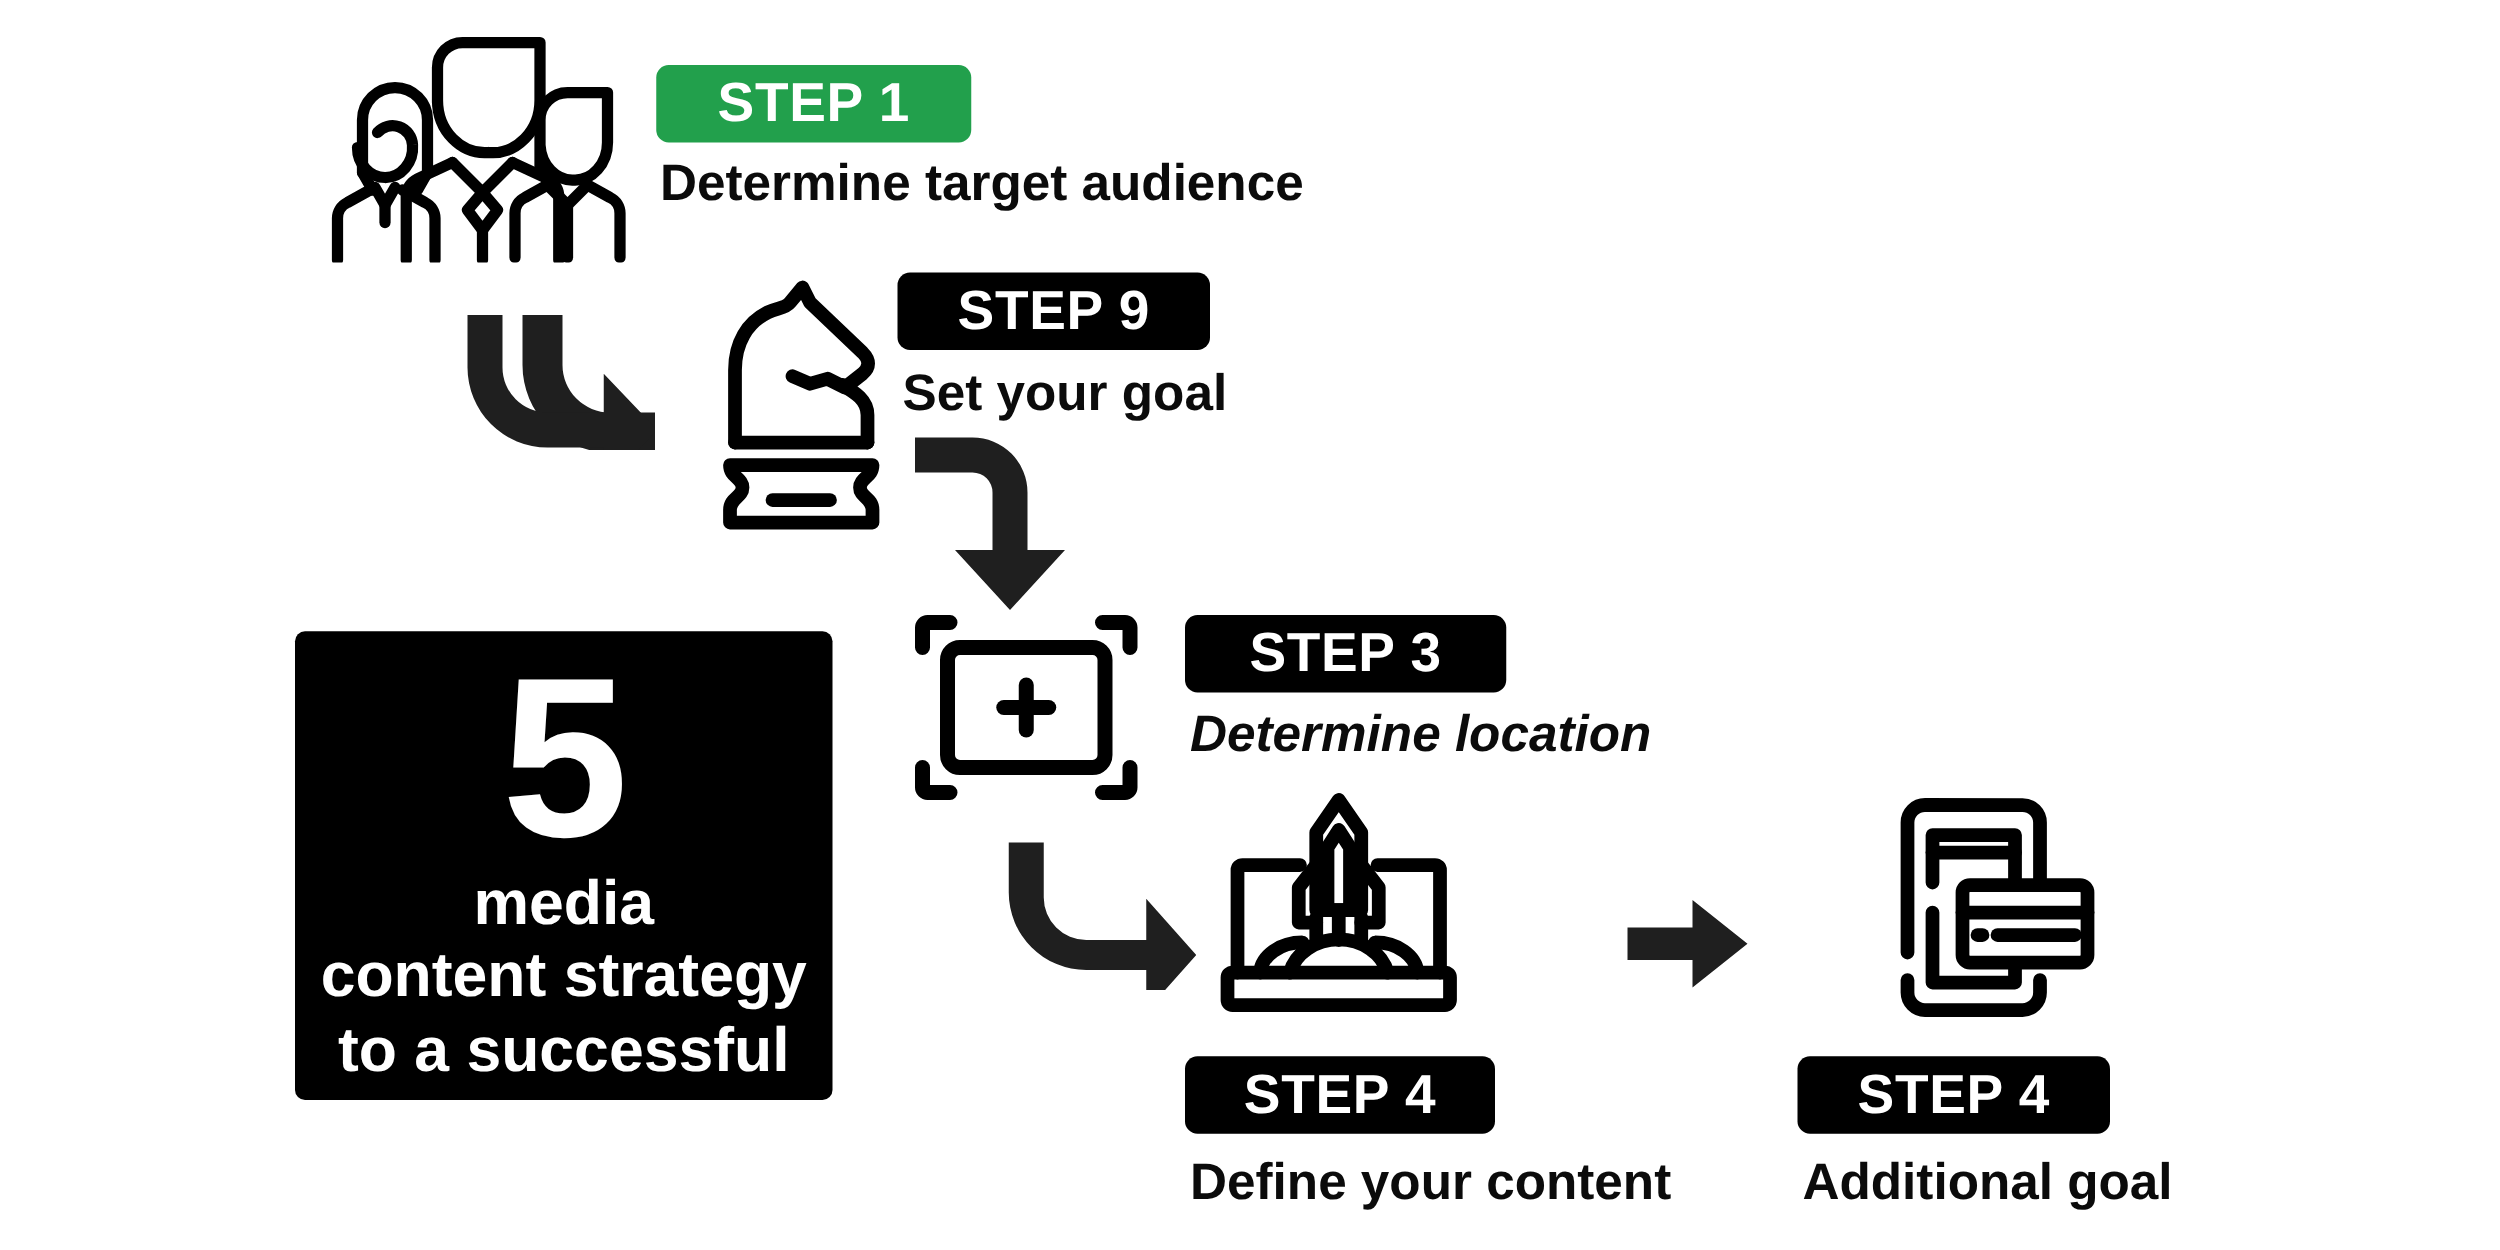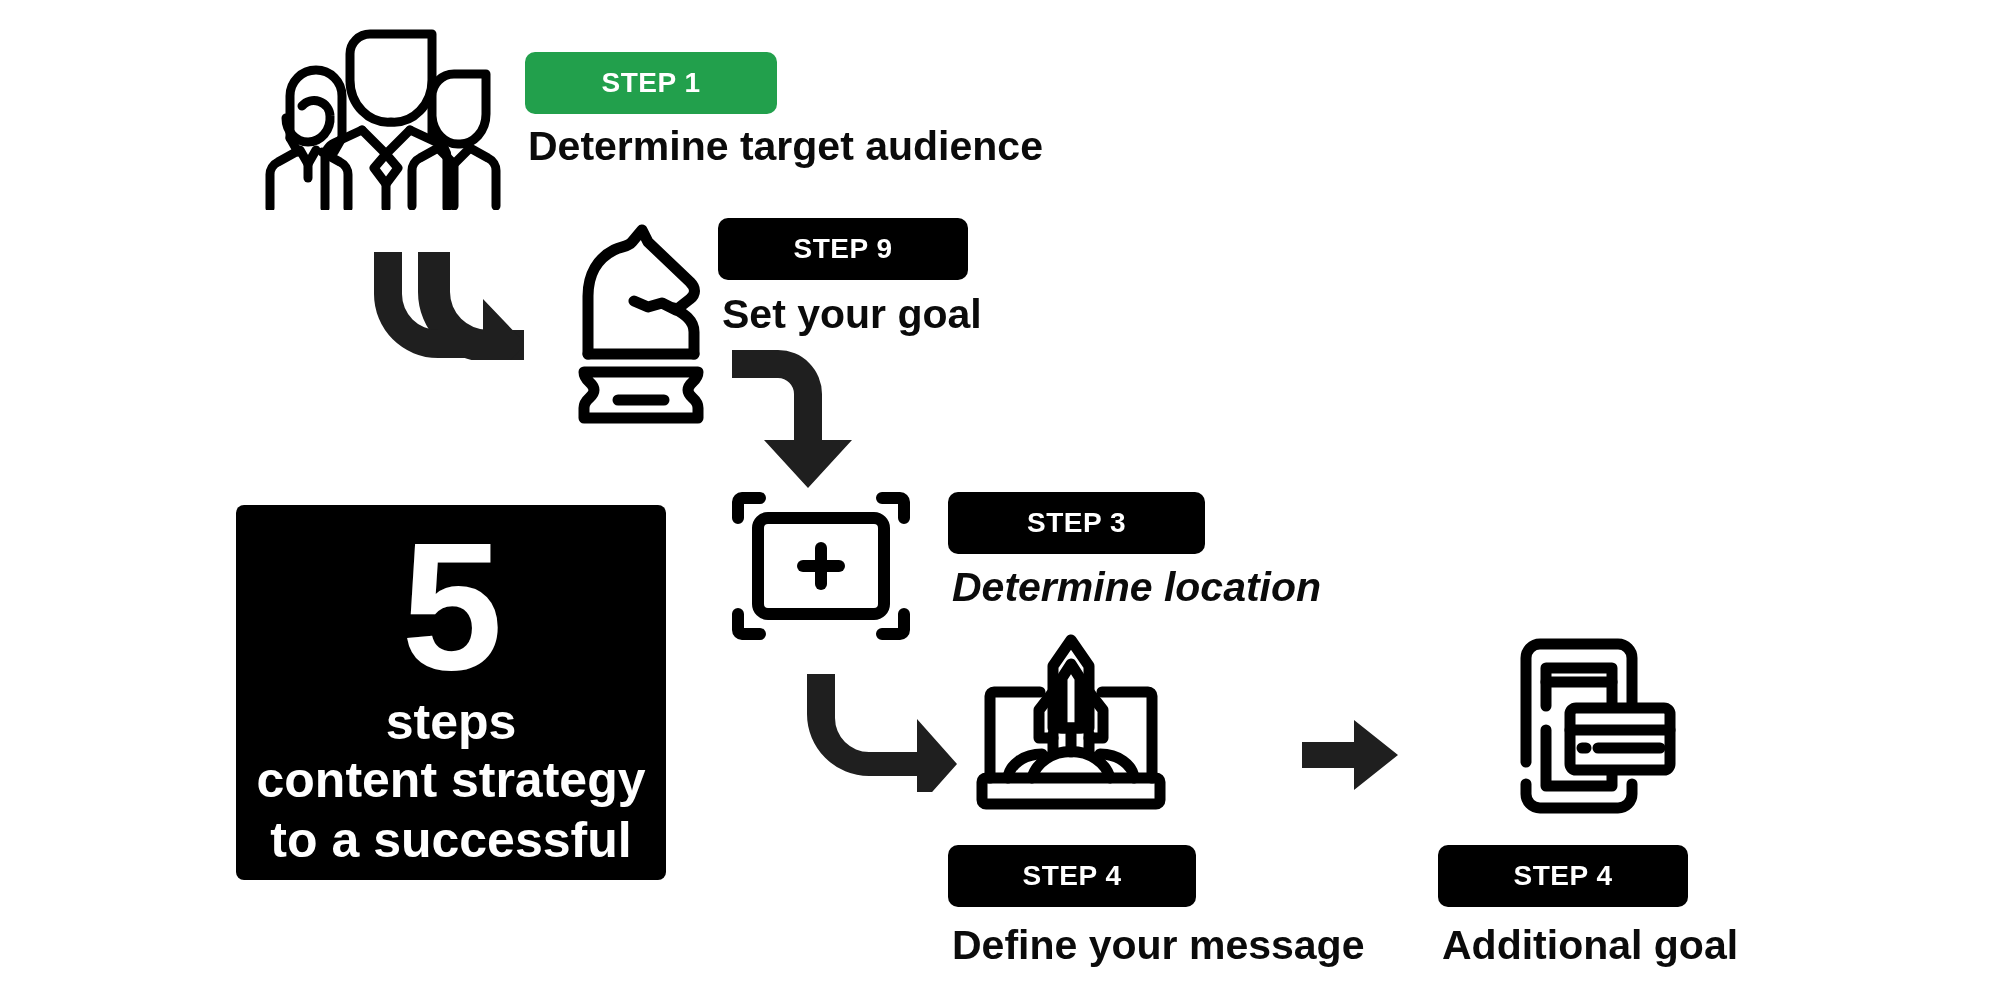--- a/index.html
+++ b/index.html
@@ -11,21 +11,21 @@
   }
   #stage{position:relative;width:2000px;height:1000px;background:#ffffff;}
 
   
   .badge{
     position:absolute;
     display:flex;align-items:center;justify-content:center;
     border-radius:10px;
     color:#ffffff;
     font-weight:bold;
-    font-size:28px;
+    font-size:44px;
     letter-spacing:0.5px;
     line-height:1;
     padding:0 26px;
     box-sizing:border-box;
     height:62px;
   }
   .badge.green{background:#22A04C;}
   .badge.dark{background:#000000;}
 
   
@@ -199,21 +199,21 @@
       <path d="M117 104 v18"></path>
       <path d="M99 104 v18"></path>
 
       <path d="M60 148 a40 34 0 0 1 78 0"></path>
       <path d="M36 148 a34 26 0 0 1 34 -24"></path>
       <path d="M162 148 a34 26 0 0 0 -34 -24"></path>
     </svg>
   </div>
 
   <div class="badge dark" style="left:948px;top:845px;width:248px;">STEP 4</div>
-  <div class="caption" style="left:952px;top:925px;">Define your message</div>
+  <div class="caption" style="left:952px;top:925px;">Define your content</div>
 
   <div class="arrow" style="left:1300px;top:718px;">
     <svg width="100" height="74" viewBox="0 0 100 74">
       <path d="M2 24 h52 v-22 l44 35 l-44 35 v-22 h-52 z" fill="#1f1f1f"></path>
     </svg>
   </div>
 
   <div class="icon" style="left:1504px;top:636px;">
     <svg width="180" height="180" viewBox="0 0 180 180" fill="none" stroke="#000000" stroke-width="11" stroke-linecap="round" stroke-linejoin="round">
 
@@ -229,18 +229,18 @@
       <path d="M78 112 h4"></path>
       <path d="M94 112 h62"></path>
     </svg>
   </div>
 
   <div class="badge dark" style="left:1438px;top:845px;width:250px;">STEP 4</div>
   <div class="caption" style="left:1442px;top:925px;">Additional goal</div>
 
   <div id="panel">
     <div class="bignum">5</div>
-    <div class="lead">steps</div>
+    <div class="lead">media</div>
     <div class="tail">content strategy</div>
     <div class="tail">to a successful</div>
   </div>
 
 </div>
 
 </body></html>

